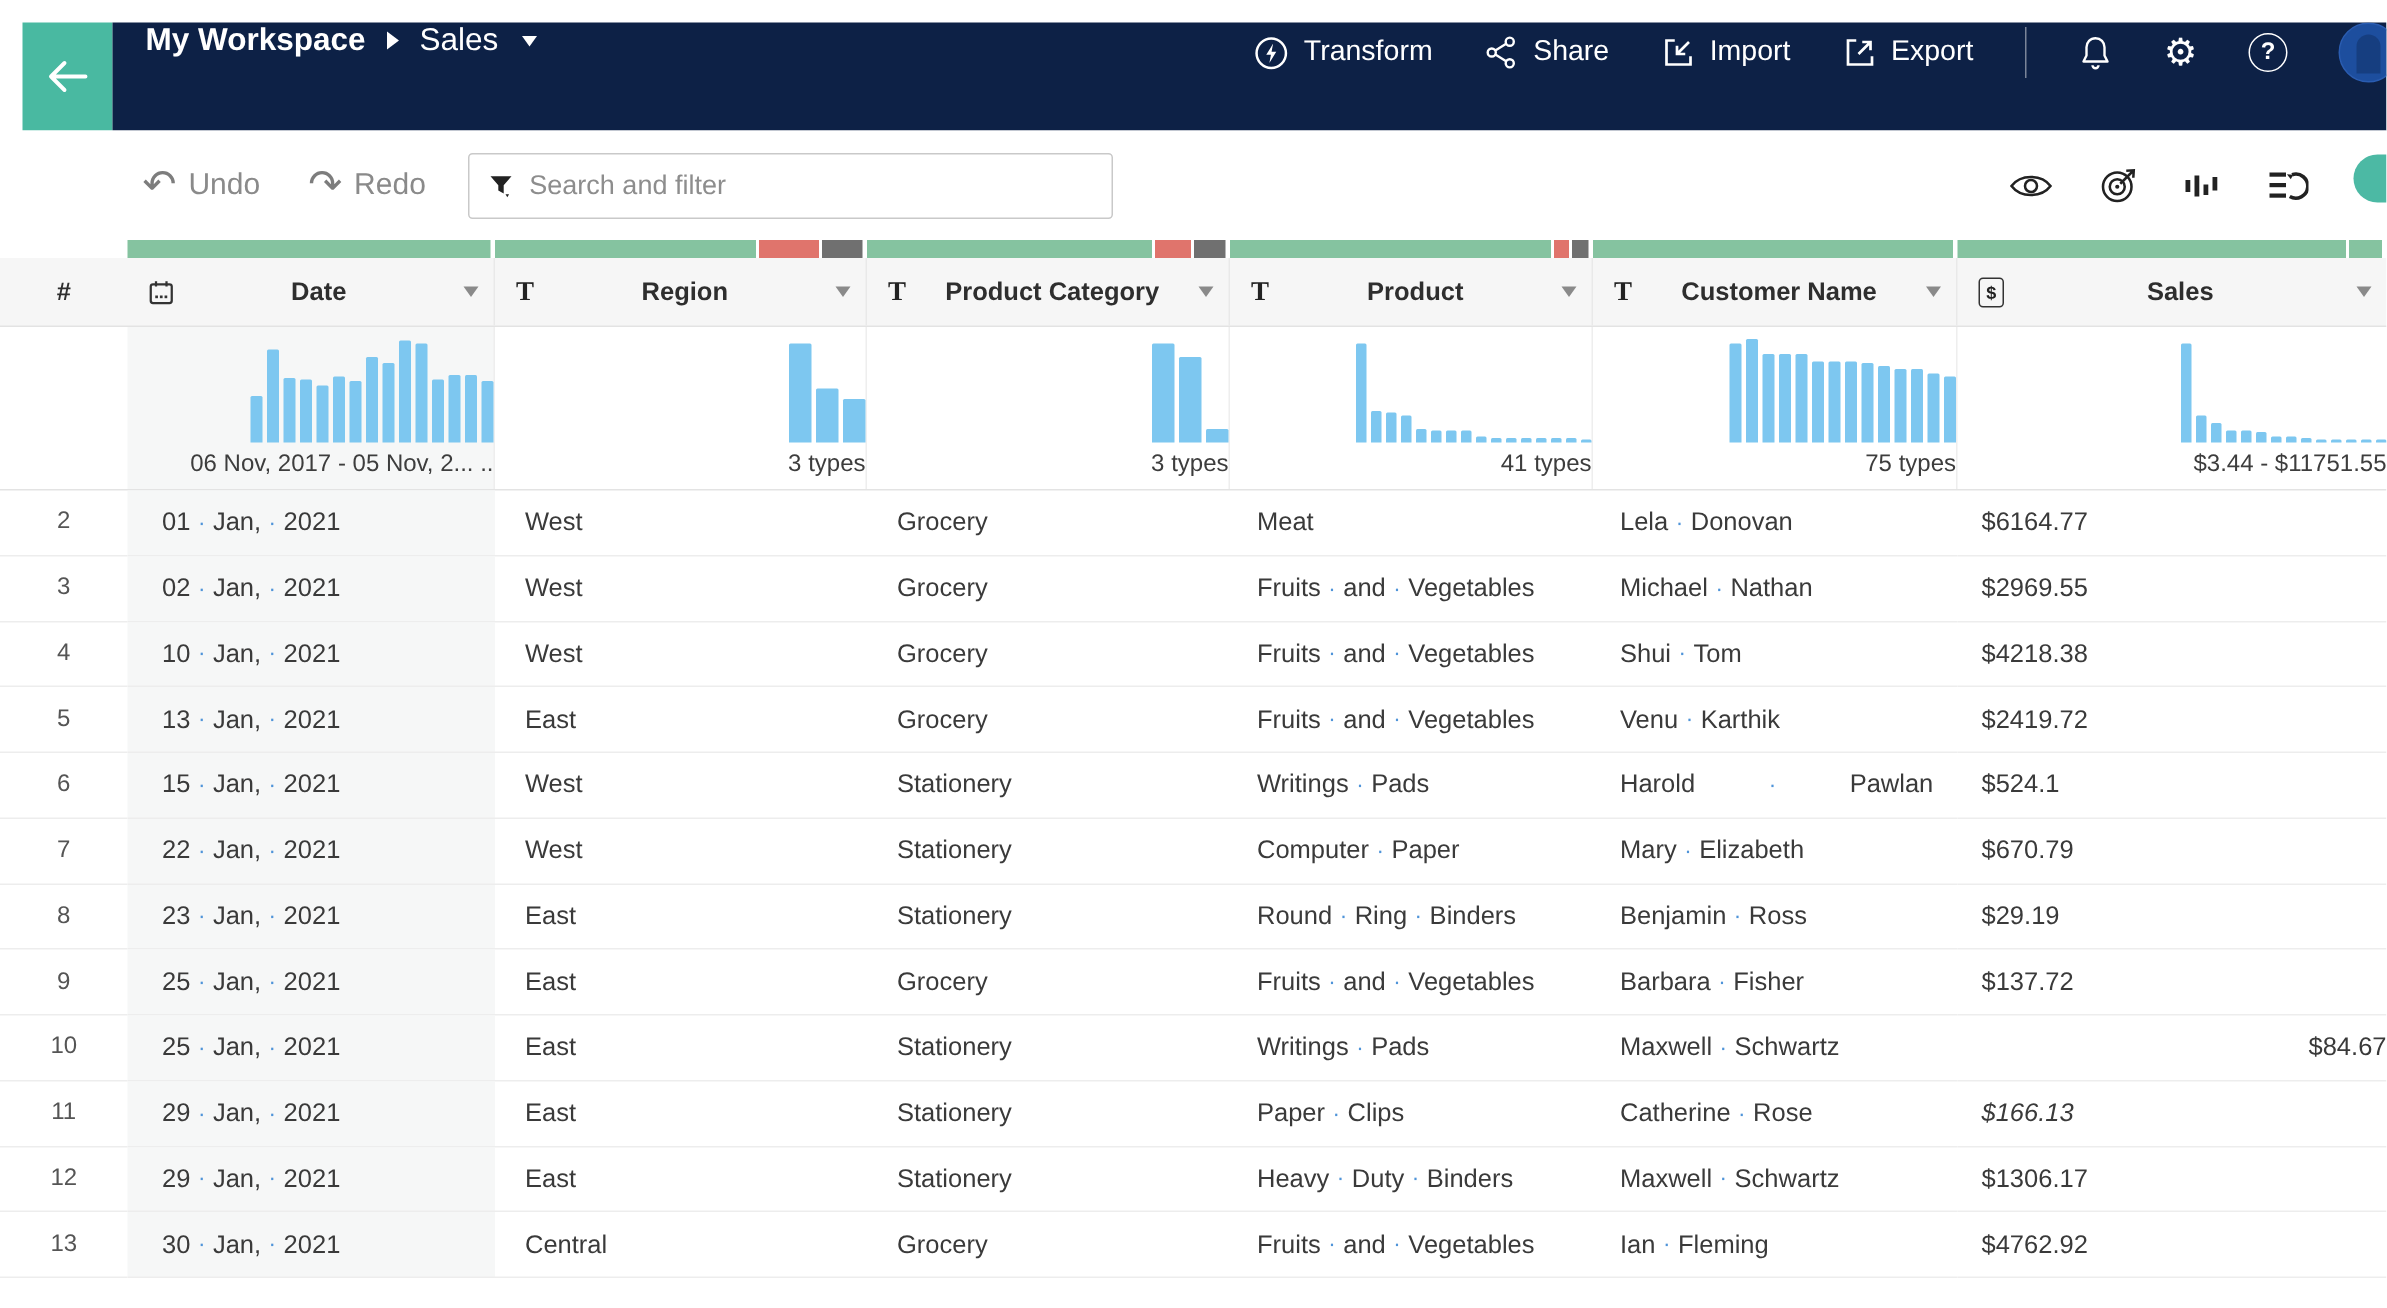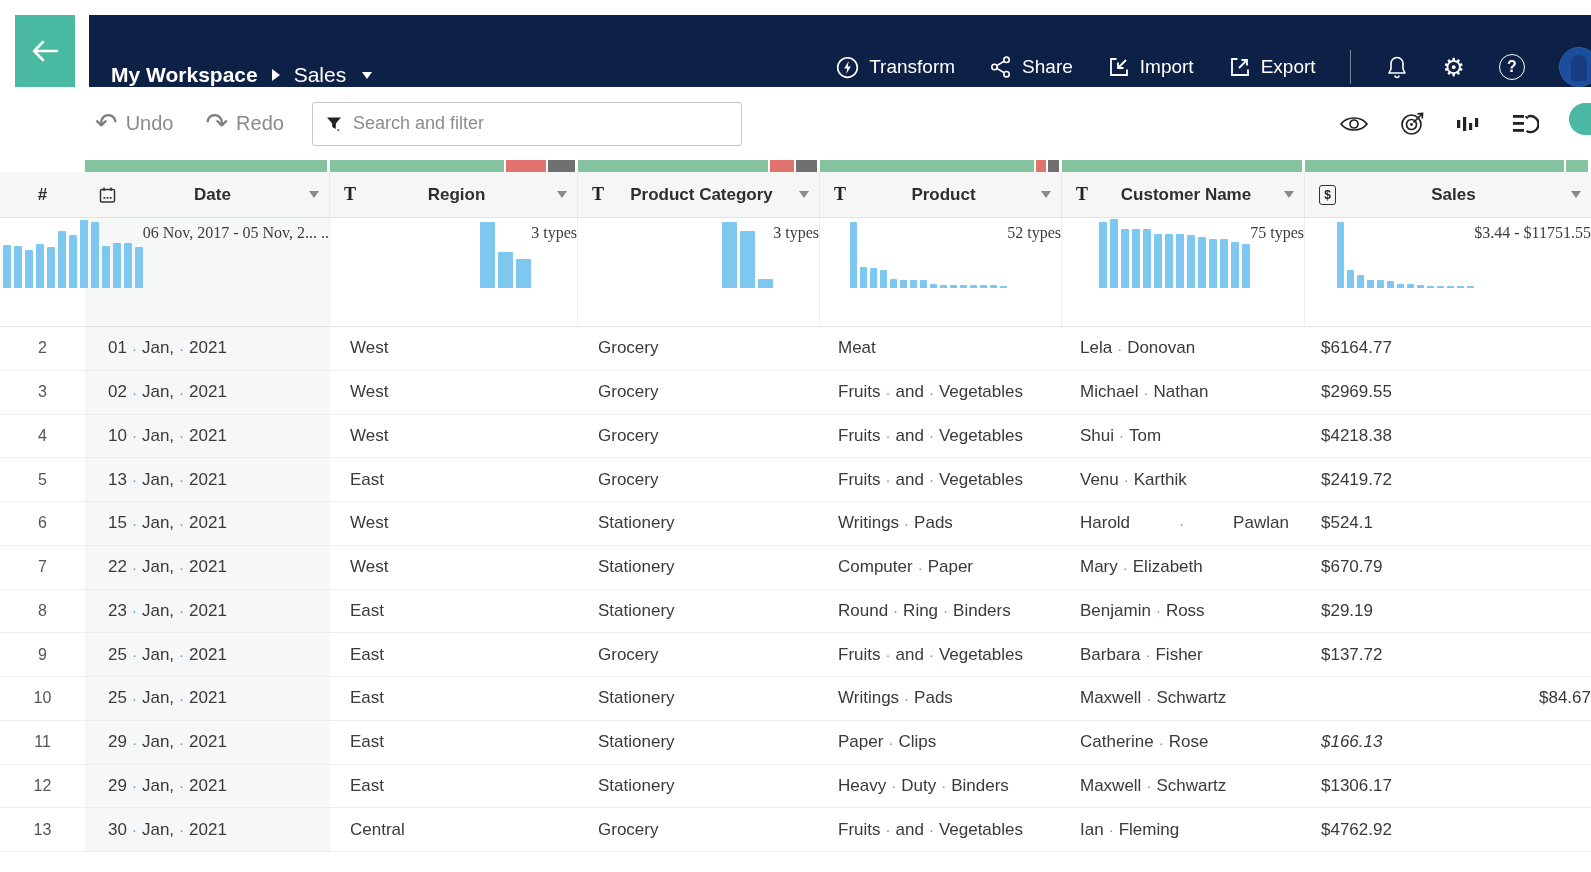--- a/index.html
+++ b/index.html
@@ -3,22 +3,22 @@
 <meta charset="utf-8">
 <style>
   * { margin:0; padding:0; box-sizing:border-box; }
   html,body { width:1591px; height:872px; overflow:hidden; background:#fff;
     font-family:"Liberation Sans","DejaVu Sans",sans-serif; }
 
   
   .nav-wrap { display:flex; margin:15px 0 0 15px; height:72px; }
   .back-btn { width:60px; background:#49b9a1; color:#fff; display:flex;
     align-items:center; justify-content:center; cursor:pointer; flex:0 0 60px; }
-  .navbar { flex:1; background:#0d2146; display:flex; align-items:flex-end;
-    color:#fff; padding:0 0 0 22px; position:relative; overflow:hidden;margin-left:14px; }
+  .navbar { flex:1; background:#0d2146; display:flex; align-items:flex-start;
+    color:#fff; padding:0 0 0 22px; position:relative; overflow:hidden; }
   .crumb { display:flex; align-items:center; gap:14px; font-size:21px; }
   .crumb .ws { font-weight:700; }
   .crumb-sep { width:0; height:0; border-left:8px solid #fff; border-top:6px solid transparent; border-bottom:6px solid transparent; }
   .caret-dn { width:0; height:0; border-top:7px solid #fff; border-left:5.5px solid transparent; border-right:5.5px solid transparent; margin-left:2px; }
   .nav-right { margin-left:auto; display:flex; align-items:center; gap:34px; padding-right:6px; }
   .nav-act { display:flex; align-items:center; gap:9px; font-size:19px; cursor:pointer; white-space:nowrap; }
   .nav-div { width:1px; height:34px; background:rgba(255,255,255,.45); }
   .nav-ico { display:flex; align-items:center; justify-content:center; cursor:pointer; }
   .help-circ { width:26px; height:26px; border:1.7px solid #fff; border-radius:50%;
     display:flex; align-items:center; justify-content:center; font-size:16px; font-weight:700; }
@@ -54,22 +54,22 @@
   .h-cell:last-child { border-right:none; }
   .h-num { justify-content:center; padding:0; cursor:default; border-right:none; }
   .h-label { flex:1; text-align:center; }
   .h-caret { width:0; height:0; border-top:7px solid #8a8a8a; border-left:5.5px solid transparent;
     border-right:5.5px solid transparent; cursor:pointer; }
   .ticon { font-family:"Liberation Serif","DejaVu Serif",serif; font-size:18px; font-weight:700; color:#222; }
   .sicon { width:17px; height:20px; border:1.5px solid #333; border-radius:3px; font-size:12px;
     display:flex; align-items:center; justify-content:center; color:#222; font-weight:700; }
 
   .hist-row { height:109px; border-bottom:1px solid #e3e3e3; background:#fff; }
-  .hist-cell { display:flex; flex-direction:row; justify-content:flex-end; align-items:flex-start;
-    padding-bottom:7px; border-right:1px solid #eee; cursor:pointer;font-family:Liberation Serif, serif; }
+  .hist-cell { display:flex; flex-direction:column; justify-content:flex-end; align-items:flex-end;
+    padding-bottom:7px; border-right:1px solid #eee; cursor:pointer; }
   .hist-cell:last-child { border-right:none; }
   .hist-cell.hl { background:#f6f7f7; }
   .bars { display:flex; align-items:flex-end; gap:3px; height:70px; }
   .bar { background:#7dc7f0; border-radius:1px 1px 0 0; }
   .hist-label { margin-top:6px; font-size:16px; color:#3d3d3d; white-space:nowrap; }
 
   .data-row { height:43.75px; }
   .d-cell { display:flex; align-items:center; font-size:17px; color:#3a3a3a;
     border-bottom:1px solid #ededed; white-space:nowrap; overflow:hidden; cursor:text; }
   .d-num { justify-content:center; font-size:16px; color:#555; cursor:default; }
@@ -311,21 +311,21 @@
           <div class="bar" style="width: 7px; height: 7.7px;"></div>
           <div class="bar" style="width: 7px; height: 4.2px;"></div>
           <div class="bar" style="width: 7px; height: 3.5px;"></div>
           <div class="bar" style="width: 7px; height: 3.5px;"></div>
           <div class="bar" style="width: 7px; height: 3.5px;"></div>
           <div class="bar" style="width: 7px; height: 3.5px;"></div>
           <div class="bar" style="width: 7px; height: 3.5px;"></div>
           <div class="bar" style="width: 7px; height: 3.5px;"></div>
           <div class="bar" style="width: 7px; height: 2.1px;"></div>
         </div>
-        <div class="hist-label">52 types</div>
+        <div class="hist-label">41 types</div>
       </div>
       <div class="hist-cell">
         <div class="bars">
           <div class="bar" style="width: 8px; height: 66.5px;"></div>
           <div class="bar" style="width: 8px; height: 68.6px;"></div>
           <div class="bar" style="width: 8px; height: 59.5px;"></div>
           <div class="bar" style="width: 8px; height: 59.5px;"></div>
           <div class="bar" style="width: 8px; height: 58.8px;"></div>
           <div class="bar" style="width: 8px; height: 53.9px;"></div>
           <div class="bar" style="width: 8px; height: 53.9px;"></div>

